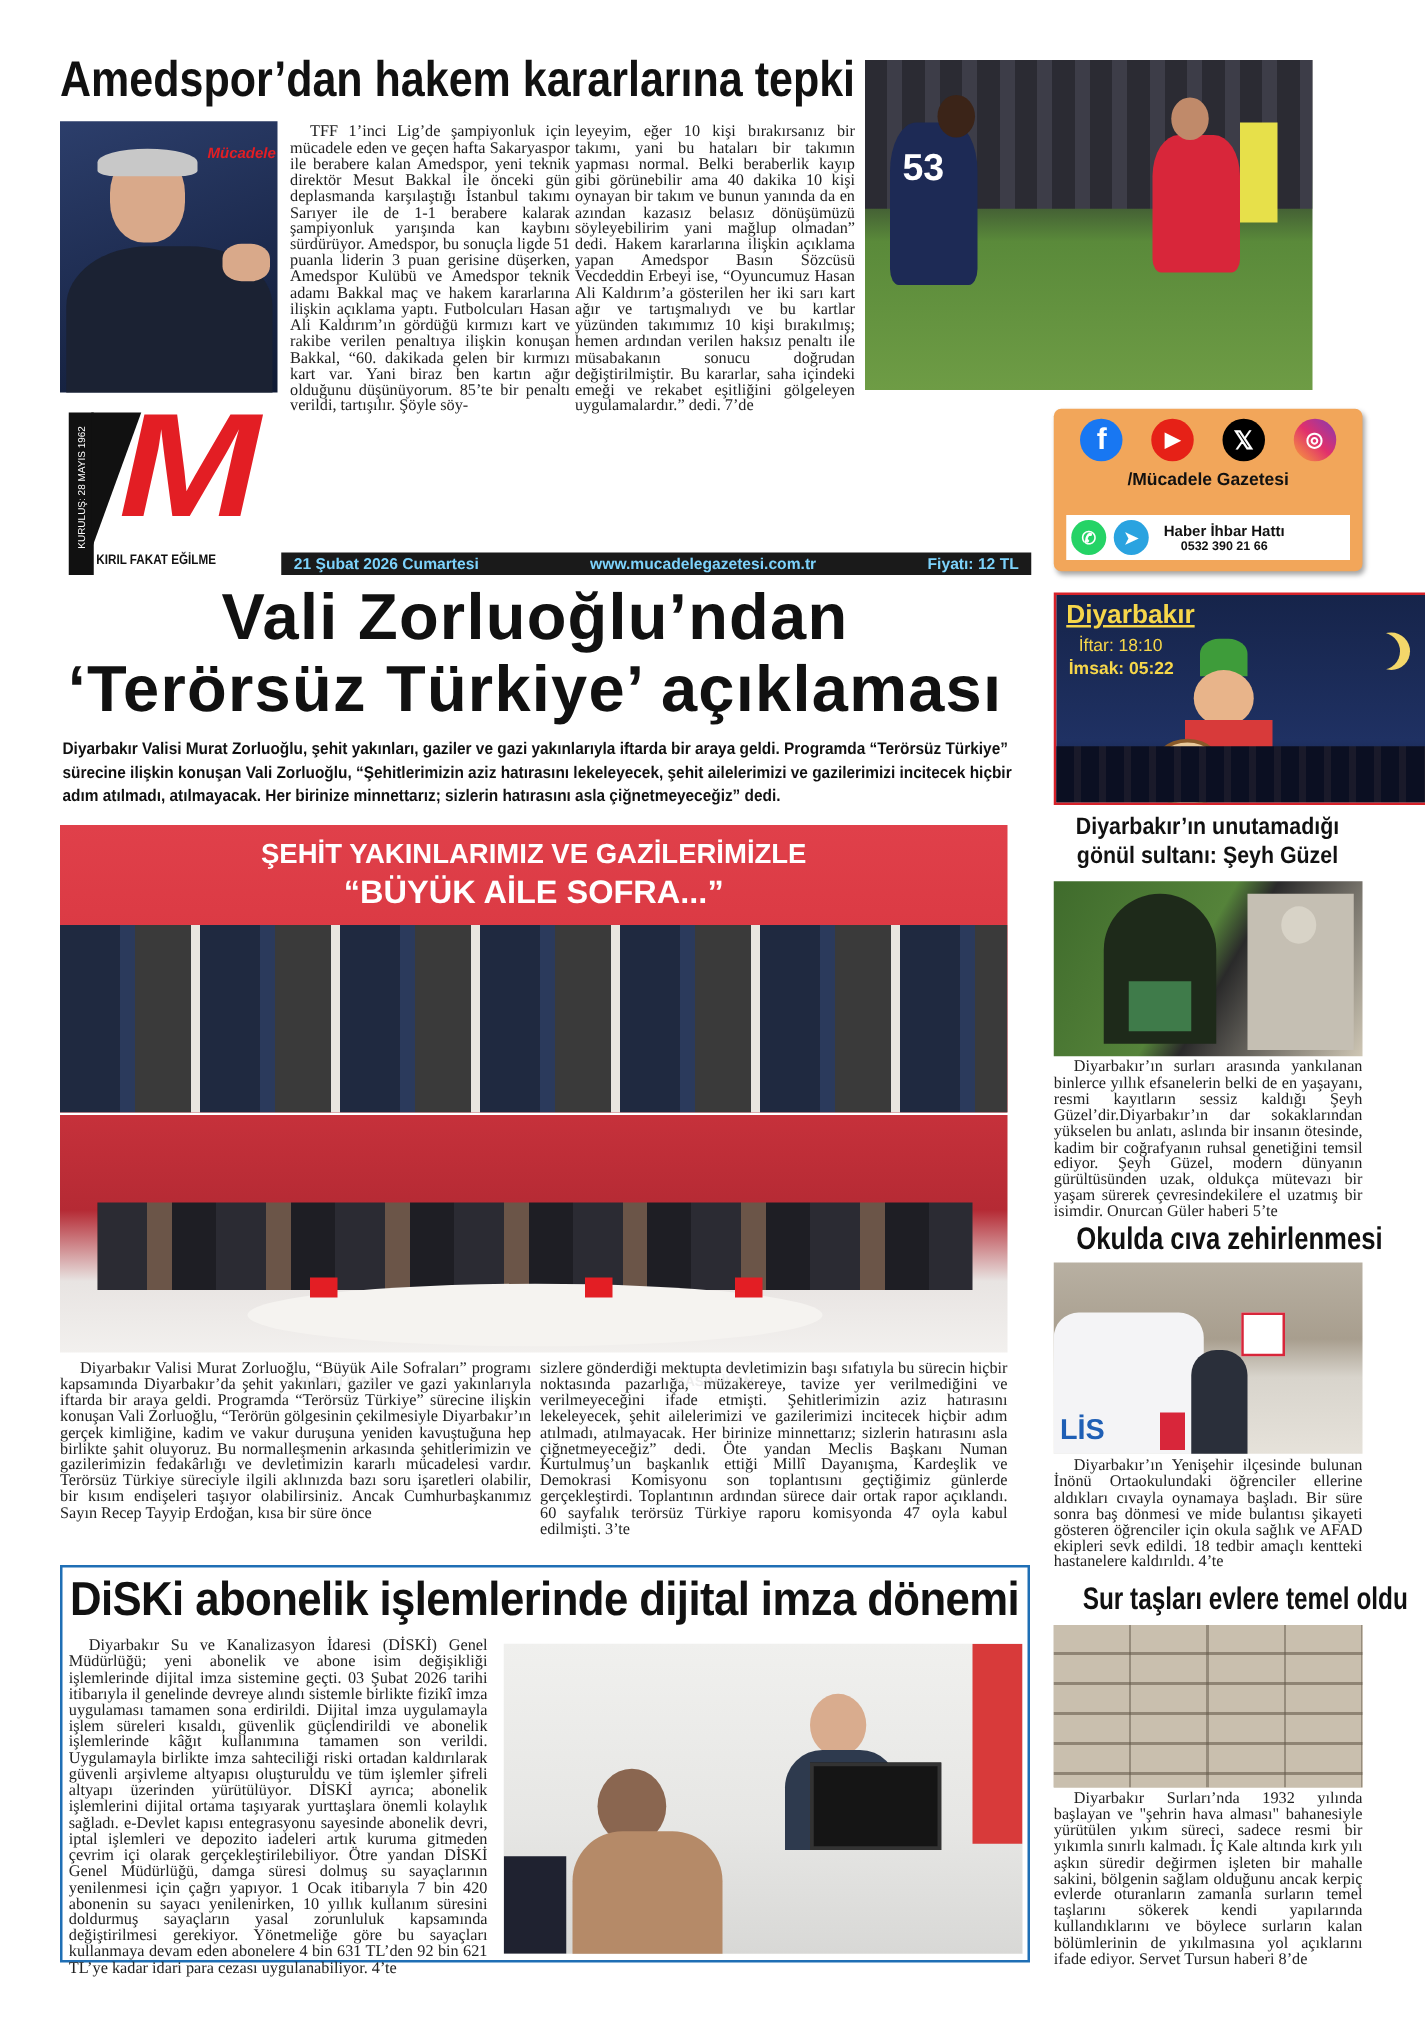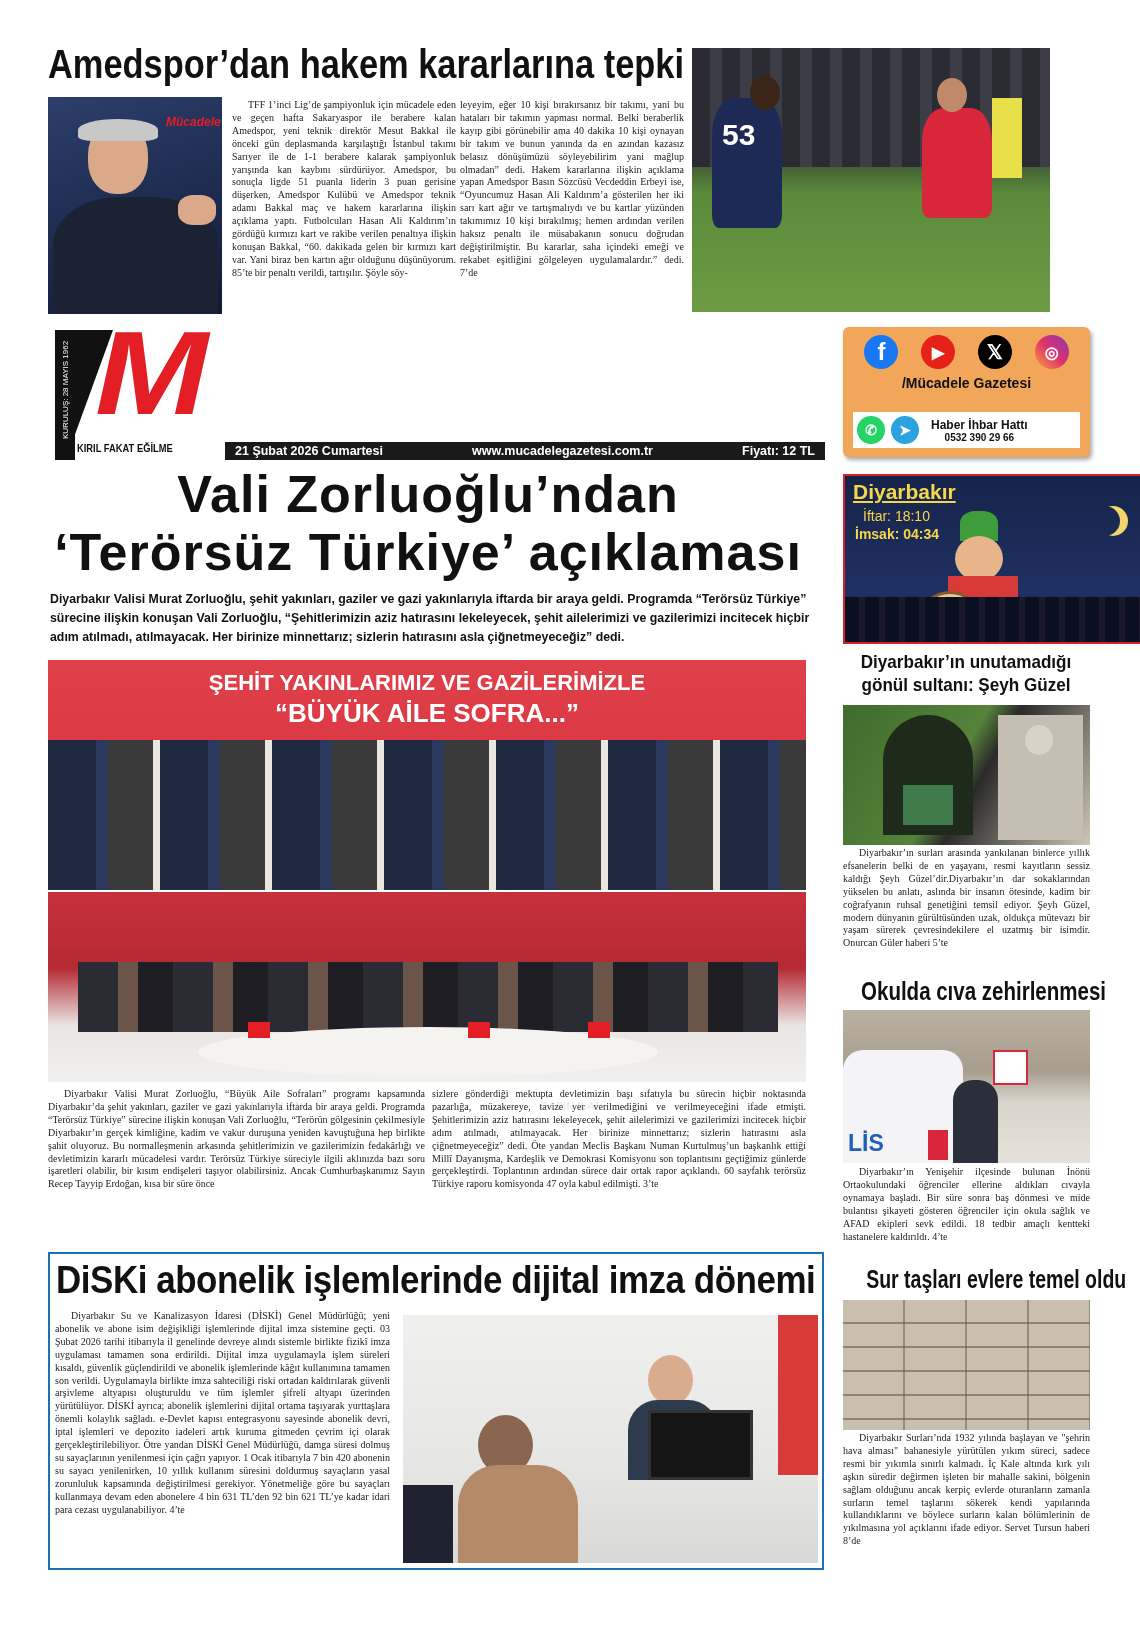--- a/index.html
+++ b/index.html
@@ -1,26 +1,26 @@
 <!DOCTYPE html>
 <html><head>
 <meta charset="utf-8">
 <style>
   *{box-sizing:border-box;margin:0;padding:0}
   body{width:1140px;height:1628px;background:#fff;position:relative;overflow:hidden;font-family:"Liberation Serif",serif;color:#111}
   .abs{position:absolute}
   .sans{font-family:"Liberation Sans",sans-serif}
-  .txt{font-size:10px;line-height:12.9px;text-align:justify;text-indent:16px;color:#222}
+  .txt{font-size:13px;line-height:12.9px;text-align:justify;text-indent:16px;color:#222}
   .headline{font-family:"Liberation Sans",sans-serif;font-weight:bold;color:#111;letter-spacing:-0.5px}
   .photo{overflow:hidden}
   
   #top-head{left:48px;top:42px;width:660px;font-size:40px;transform:scaleX(0.86);transform-origin:left top;white-space:nowrap;font-family:"Liberation Sans",sans-serif;font-weight:bold}
   
   .mast-red{color:#e31e24}
-  .info-bar{background:#1a1a1a;color:#ffffff;font-family:"Liberation Sans",sans-serif;font-weight:bold;font-size:12.5px;display:flex;justify-content:space-between;align-items:center;padding:0 10px}
+  .info-bar{background:#1a1a1a;color:#7dd3fc;font-family:"Liberation Sans",sans-serif;font-weight:bold;font-size:12.5px;display:flex;justify-content:space-between;align-items:center;padding:0 10px}
   .social-box{background:#f2a65a;border-radius:6px;box-shadow:2px 3px 4px rgba(0,0,0,.35)}
   .circle{width:34px;height:34px;border-radius:50%;display:flex;align-items:center;justify-content:center;color:#fff;font-family:"Liberation Sans",sans-serif;font-weight:bold}
   .sidebar-head{font-family:"Liberation Sans",sans-serif;font-weight:bold;text-align:center;color:#111}
   .wm{position:absolute;color:rgba(180,180,180,.25);font-family:"Liberation Sans",sans-serif;font-weight:bold;font-size:11px;pointer-events:none}
 </style>
 </head>
 <body>
 
 <div class="abs" id="top-head">Amedspor’dan hakem kararlarına tepki</div>
 
@@ -64,21 +64,21 @@
     <div class="circle" style="background:#e62117;font-size:16px">▶</div>
     <div class="circle" style="background:#000;font-size:20px">𝕏</div>
     <div class="circle" style="background:linear-gradient(45deg,#f9a13a,#e1306c,#833ab4);font-size:16px">◎</div>
   </div>
   <div class="sans" style="text-align:center;font-weight:bold;font-size:14px;margin-top:6px;color:#111">/Mücadele Gazetesi</div>
   <div style="position:absolute;left:10px;top:85px;width:227px;height:36px;background:#fff;display:flex;align-items:center;padding-left:4px">
     <div class="circle" style="background:#25d366;width:28px;height:28px;font-size:14px">✆</div>
     <div class="circle" style="background:#2aa3e0;width:28px;height:28px;font-size:14px;margin-left:6px">➤</div>
     <div style="margin-left:12px;text-align:center">
       <div class="sans" style="font-weight:bold;font-size:12px">Haber İhbar Hattı</div>
-      <div class="sans" style="font-weight:bold;font-size:10px">0532 390 29 66</div>
+      <div class="sans" style="font-weight:bold;font-size:10px">0532 390 21 66</div>
     </div>
   </div>
 </div>
 
 <div class="abs headline" style="left:48px;top:466px;width:760px;text-align:center;font-size:52px;line-height:56px;letter-spacing:1px">Vali Zorluoğlu’ndan</div>
 <div class="abs headline" style="left:48px;top:524px;width:760px;text-align:center;font-size:52px;line-height:56px;letter-spacing:1px">‘Terörsüz Türkiye’ açıklaması</div>
 <div class="abs sans" style="left:50px;top:589px;width:768px;font-size:13.4px;line-height:19px;font-weight:bold;color:#111;transform:scaleX(0.92);transform-origin:left;width:836px">Diyarbakır Valisi Murat Zorluoğlu,  şehit yakınları, gaziler ve gazi yakınlarıyla iftarda bir araya geldi.  Programda “Terörsüz Türkiye” sürecine ilişkin konuşan Vali Zorluoğlu, “Şehitlerimizin aziz hatırasını lekeleyecek, şehit ailelerimizi ve gazilerimizi incitecek hiçbir adım atılmadı, atılmayacak. Her birinize minnettarız; sizlerin hatırasını asla çiğnetmeyeceğiz” dedi.</div>
 
 <div class="abs photo" style="left:48px;top:660px;width:758px;height:230px;background:linear-gradient(180deg,#e0404a 0%,#d83640 60%,#b32a33 100%)">
   <div class="sans" style="position:absolute;left:0;width:100%;top:38px;text-align:center;color:#fff;font-weight:bold;font-size:26px">“BÜYÜK AİLE SOFRA...”</div>
@@ -92,21 +92,21 @@
   <div style="position:absolute;left:420px;top:130px;width:22px;height:16px;background:#e31e24"></div>
   <div style="position:absolute;left:540px;top:130px;width:22px;height:16px;background:#e31e24"></div>
 </div>
 
 <div class="abs txt" style="left:48px;top:1088px;width:377px">Diyarbakır Valisi Murat Zorluoğlu, “Büyük Aile Sofraları” programı kapsamında Diyarbakır’da şehit yakınları, gaziler ve gazi yakınlarıyla iftarda bir araya geldi.  Programda “Terörsüz Türkiye” sürecine ilişkin konuşan Vali Zorluoğlu, “Terörün gölgesinin çekilmesiyle Diyarbakır’ın gerçek kimliğine, kadim ve vakur duruşuna yeniden kavuştuğuna hep birlikte şahit oluyoruz. Bu normalleşmenin arkasında şehitlerimizin ve gazilerimizin fedakârlığı ve devletimizin kararlı mücadelesi vardır. Terörsüz Türkiye süreciyle ilgili aklınızda bazı soru işaretleri olabilir, bir kısım endişeleri taşıyor olabilirsiniz. Ancak Cumhurbaşkanımız Sayın Recep Tayyip Erdoğan, kısa bir süre önce</div>
 <div class="abs txt" style="left:432px;top:1088px;width:374px;text-indent:0">sizlere gönderdiği mektupta devletimizin başı sıfatıyla bu sürecin hiçbir noktasında pazarlığa, müzakereye, tavize yer verilmediğini ve verilmeyeceğini ifade etmişti. Şehitlerimizin aziz hatırasını lekeleyecek, şehit ailelerimizi ve gazilerimizi incitecek hiçbir adım atılmadı, atılmayacak. Her birinize minnettarız; sizlerin hatırasını asla çiğnetmeyeceğiz” dedi.  Öte yandan Meclis Başkanı Numan Kurtulmuş’un başkanlık ettiği Millî Dayanışma, Kardeşlik ve Demokrasi Komisyonu son toplantısını geçtiğimiz günlerde gerçekleştirdi. Toplantının ardından sürece dair ortak rapor açıklandı. 60 sayfalık terörsüz Türkiye raporu komisyonda 47 oyla kabul edilmişti. 3’te</div>
 
 <div class="abs photo" style="left:843px;top:474px;width:299px;height:170px;border:2px solid #d6222a;background:linear-gradient(180deg,#16244a 0%,#1f3163 70%,#0e1530 100%)">
   <div class="sans" style="position:absolute;left:8px;top:4px;color:#f6d64a;font-weight:bold;font-size:21px;text-decoration:underline">Diyarbakır</div>
   <div class="sans" style="position:absolute;left:18px;top:32px;color:#f6d64a;font-weight:normal;font-size:14px">İftar: 18:10</div>
-  <div class="sans" style="position:absolute;left:10px;top:50px;color:#f6d64a;font-weight:bold;font-size:14px">İmsak: 04:34</div>
+  <div class="sans" style="position:absolute;left:10px;top:50px;color:#f6d64a;font-weight:bold;font-size:14px">İmsak: 05:22</div>
   <div style="position:absolute;right:20px;top:30px;width:30px;height:30px;border-radius:50%;box-shadow:8px 0 0 0 #f3d76a"></div>
   <div style="position:absolute;left:75px;top:35px;width:110px;height:130px">
     <div style="position:absolute;left:40px;top:0;width:38px;height:30px;background:#3e9c3a;border-radius:40% 40% 0 0"></div>
     <div style="position:absolute;left:35px;top:25px;width:48px;height:45px;background:#e8b48a;border-radius:50%"></div>
     <div style="position:absolute;left:28px;top:65px;width:70px;height:60px;background:#d83a3a"></div>
     <div style="position:absolute;left:0;top:80px;width:60px;height:55px;border-radius:50%;background:#e8c89a;border:3px solid #8a5a2a"></div>
   </div>
   <div style="position:absolute;left:0;bottom:0;width:100%;height:45px;background:repeating-linear-gradient(90deg,#0b0f22 0 14px,#1a1a2a 14px 20px)"></div>
 </div>
 

